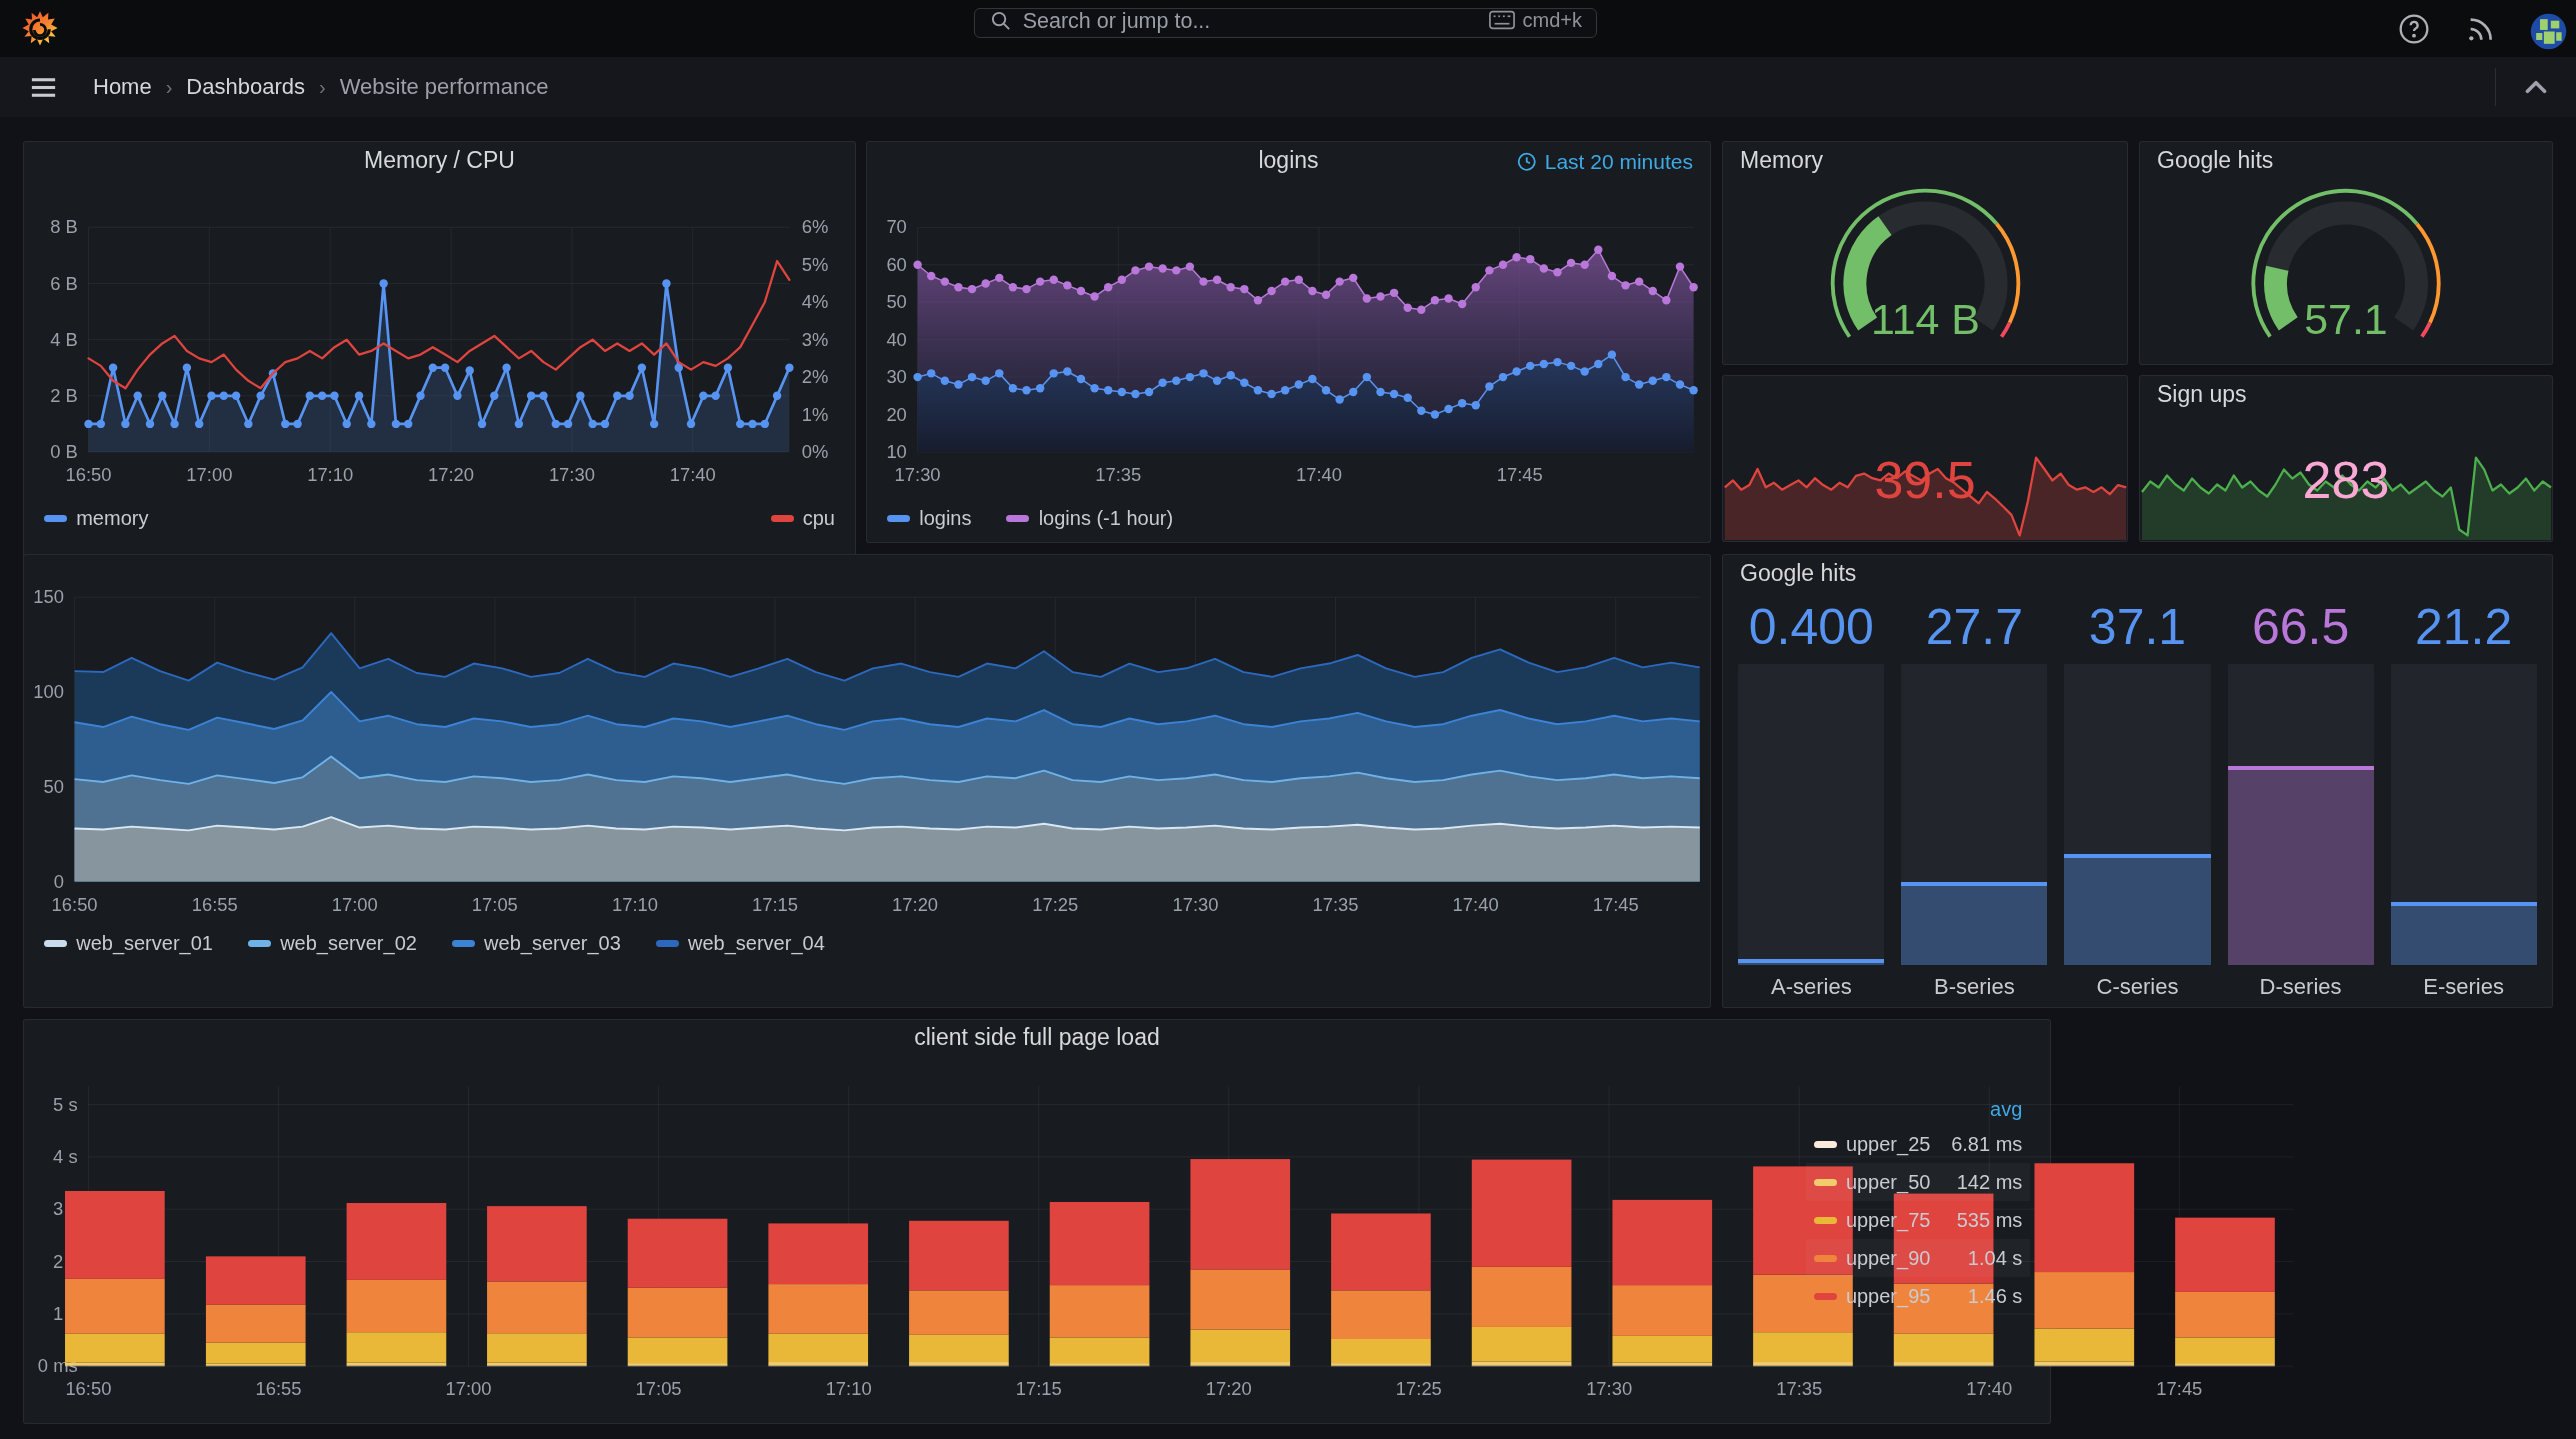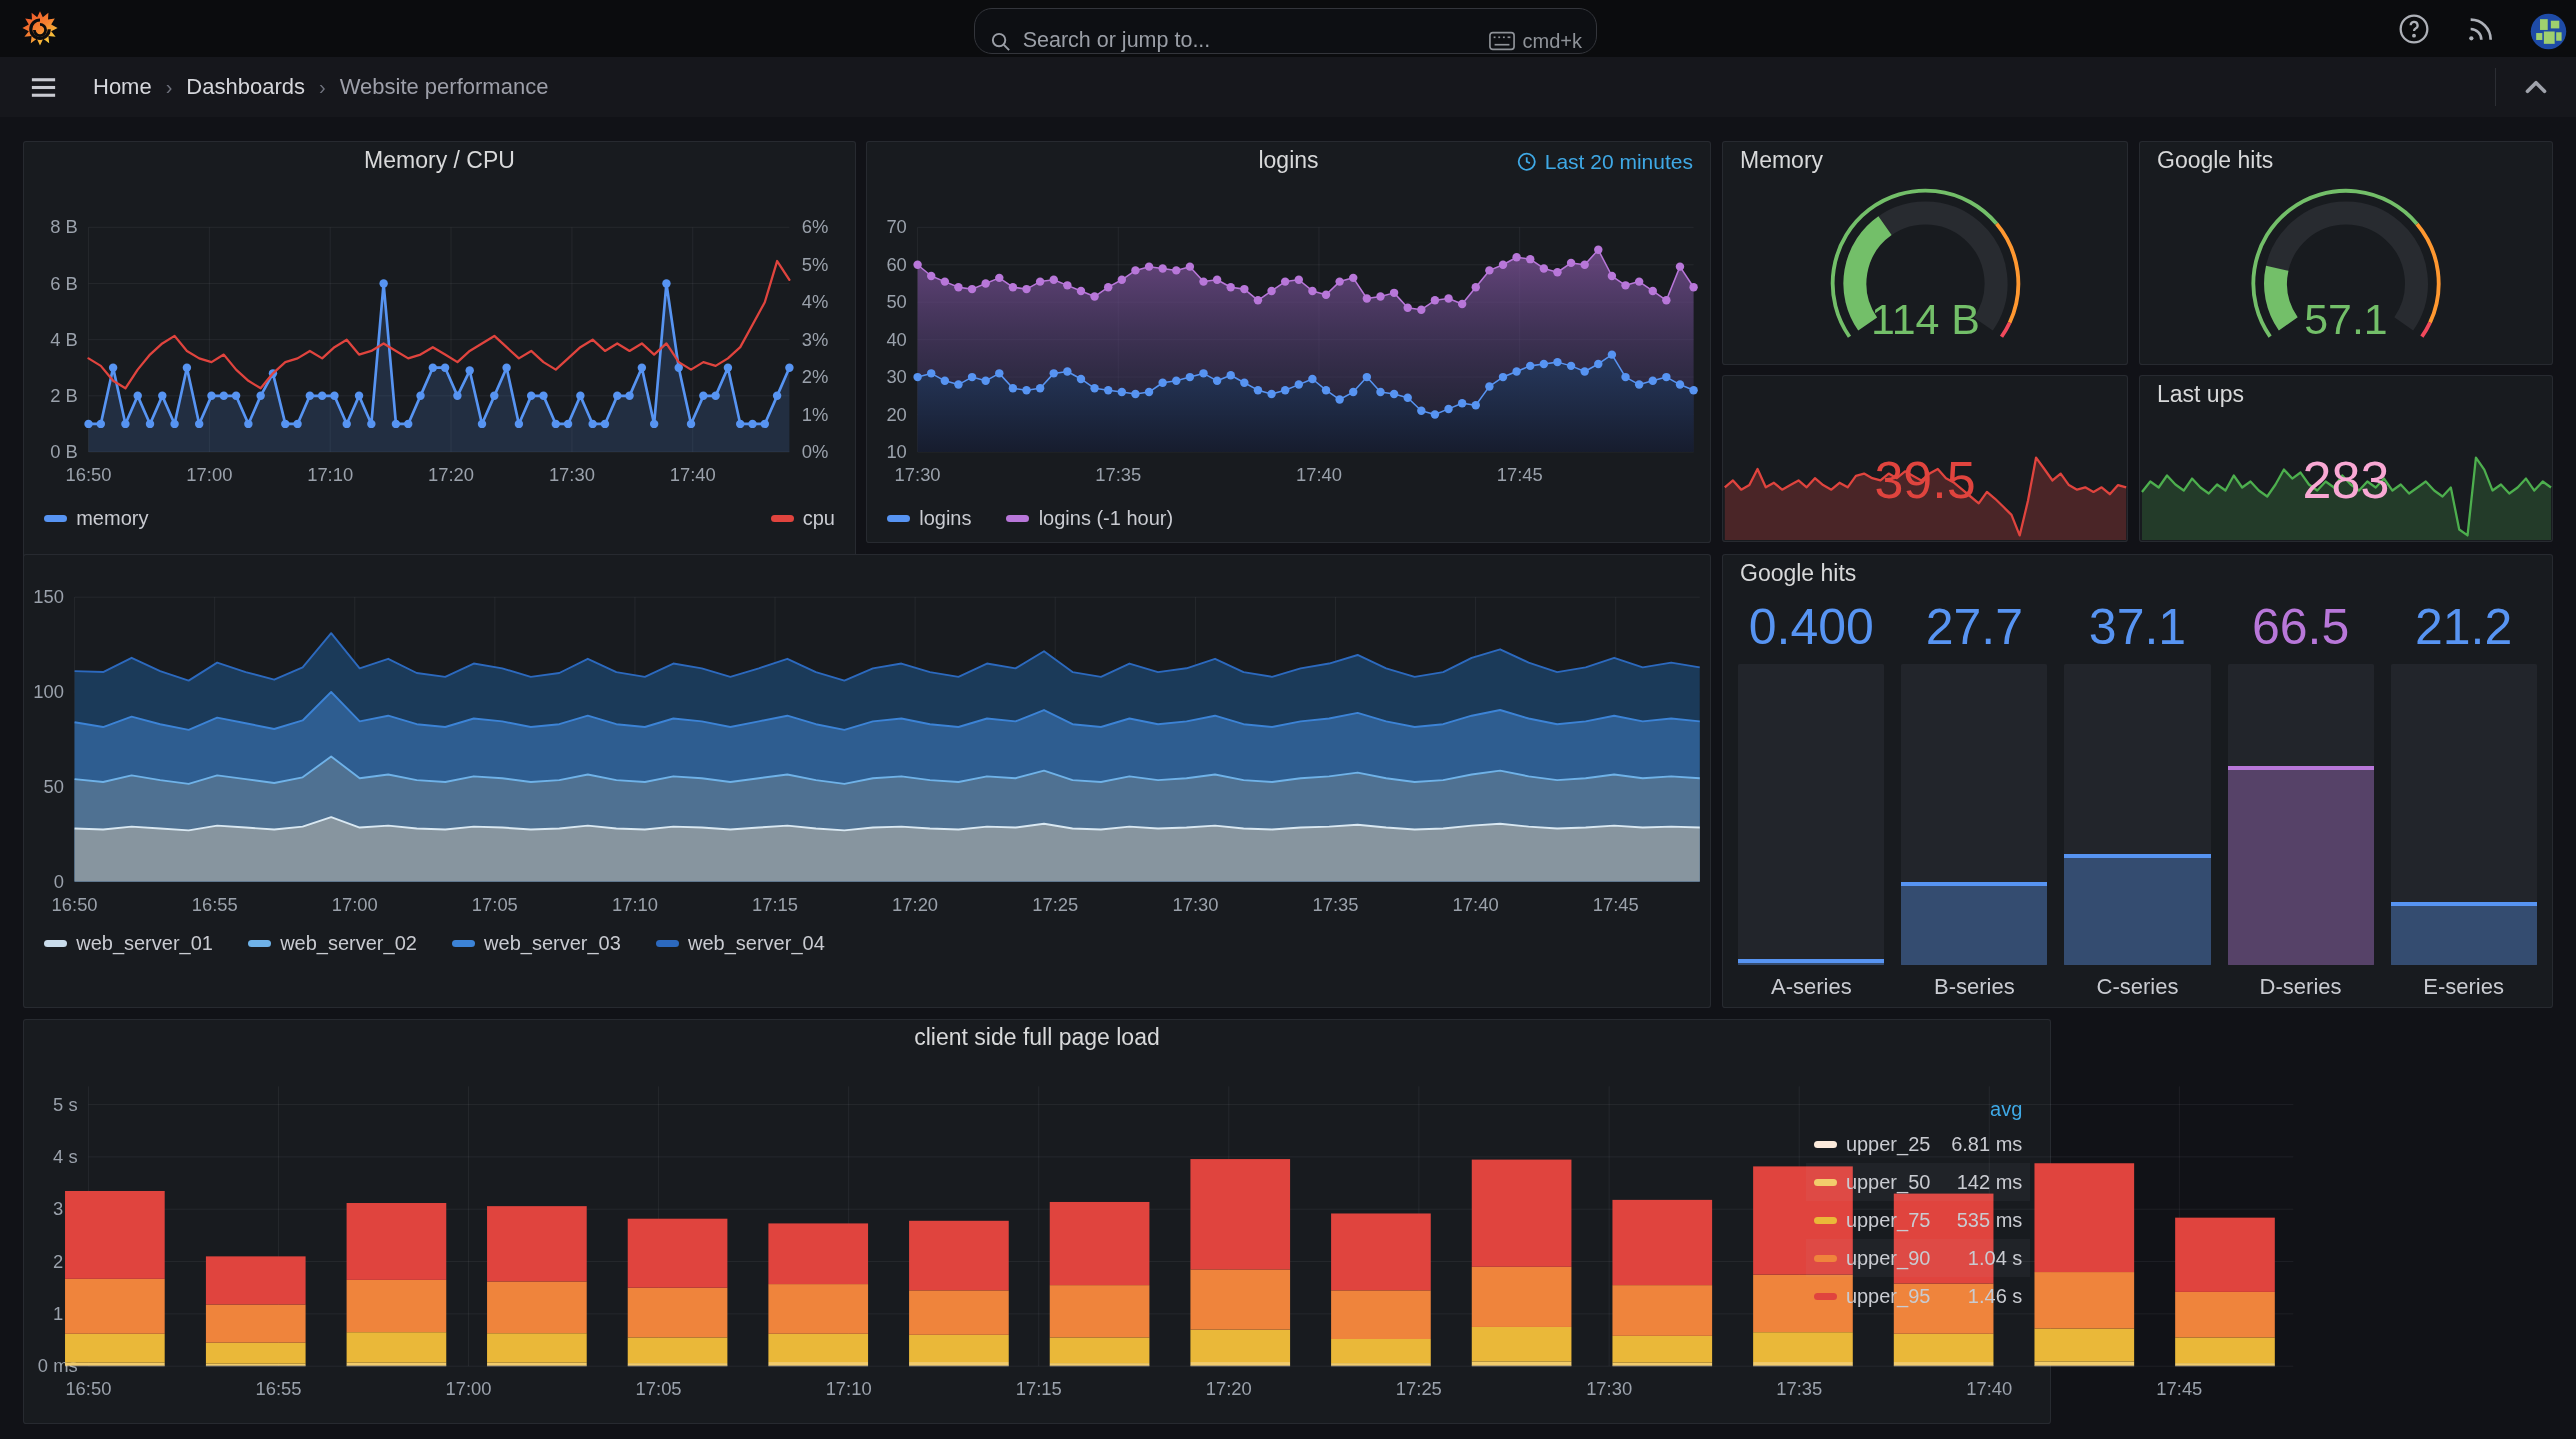--- a/index.html
+++ b/index.html
@@ -1,20 +1,20 @@
 <!DOCTYPE html>
 <html style="font-size:12.3px"><head>
 <meta charset="utf-8">
 <style>
   html,body{margin:0;padding:0;background:#111217;width:2576px;height:1440px;overflow:hidden;
     font-family:"Liberation Sans",sans-serif;color:#d8d9da;-webkit-font-smoothing:antialiased;}
   .topnav{position:absolute;left:0;top:0;width:2576px;height:57px;background:#0b0c0e;display:flex;align-items:center;}
   .logo{position:absolute;left:20px;top:8.4px;width:40px;height:40px;cursor:pointer;}
-  .searchbox{position:absolute;left:974px;top:7.7px;width:623px;height:46px;background:#0d0f13;
-    border:0.8px solid #33353b;border-radius:18px;display:flex;align-items:flex-end;box-sizing:border-box;padding:0 14px;cursor:text;}
+  .searchbox{position:absolute;left:974px;top:7.7px;width:623px;height:30px;background:#0d0f13;
+    border:0.8px solid #33353b;border-radius:6px;display:flex;align-items:flex-start;box-sizing:border-box;padding:0 14px;cursor:text;}
   .searchbox .ph{color:#9a9ea6;font-size:21.5px;margin-left:10.7px;flex:1;}
   .short{display:flex;align-items:center;color:#8e9298;font-size:20px;gap:7.7px;}
   .navicons{position:absolute;right:14px;top:0;height:57px;display:flex;align-items:center;gap:34px;}
   .nicon{width:32px;height:32px;color:#aeb1b8;cursor:pointer;}
   .crumbbar{position:absolute;left:0;top:57px;width:2576px;height:60px;background:#16171c;display:flex;align-items:center;}
   .burger{margin-left:28px;width:31px;height:31px;color:#c9cad1;cursor:pointer;}
   .crumbs{display:flex;align-items:center;margin-left:34px;font-size:22px;gap:14px;}
   .crumb{color:#d5d6db;cursor:pointer;}
   .crumb.current{color:#9d9fa9;}
   .csep{color:#70737e;font-size:20px;}
@@ -445,21 +445,21 @@
 
   <div class="panel" style="left:1722px;top:258px;width:406px;height:167px">
     <div class="statval" style="top: 78px; color: rgb(224, 68, 62);">39.5</div>
     <svg class="spark" width="403" height="87" viewBox="0 0 526 114">
         <path d="M0.0 45.0 L10.7 36.0 L21.5 48.0 L32.2 42.0 L42.9 21.0 L53.7 45.0 L64.4 39.0 L75.1 48.0 L85.9 42.0 L96.6 36.0 L107.3 45.0 L118.1 33.0 L128.8 42.0 L139.6 48.0 L150.3 39.0 L161.0 45.0 L171.8 30.0 L182.5 27.0 L193.2 33.0 L204.0 36.0 L214.7 27.0 L225.4 33.0 L236.2 24.0 L246.9 30.0 L257.6 36.0 L268.4 27.0 L279.1 21.0 L289.8 33.0 L300.6 39.0 L311.3 48.0 L322.0 57.0 L332.8 66.0 L343.5 51.0 L354.2 60.0 L365.0 70.5 L375.7 81.0 L386.4 108.0 L397.2 63.0 L407.9 6.0 L418.7 21.0 L429.4 36.0 L440.1 27.0 L450.9 42.0 L461.6 48.0 L472.3 45.0 L483.1 51.0 L493.8 45.0 L504.5 54.0 L515.3 42.0 L526.0 45.0 L526 114 L0 114 Z" fill="rgba(224,68,62,0.25)"></path>
         <path d="M0.0 45.0 L10.7 36.0 L21.5 48.0 L32.2 42.0 L42.9 21.0 L53.7 45.0 L64.4 39.0 L75.1 48.0 L85.9 42.0 L96.6 36.0 L107.3 45.0 L118.1 33.0 L128.8 42.0 L139.6 48.0 L150.3 39.0 L161.0 45.0 L171.8 30.0 L182.5 27.0 L193.2 33.0 L204.0 36.0 L214.7 27.0 L225.4 33.0 L236.2 24.0 L246.9 30.0 L257.6 36.0 L268.4 27.0 L279.1 21.0 L289.8 33.0 L300.6 39.0 L311.3 48.0 L322.0 57.0 L332.8 66.0 L343.5 51.0 L354.2 60.0 L365.0 70.5 L375.7 81.0 L386.4 108.0 L397.2 63.0 L407.9 6.0 L418.7 21.0 L429.4 36.0 L440.1 27.0 L450.9 42.0 L461.6 48.0 L472.3 45.0 L483.1 51.0 L493.8 45.0 L504.5 54.0 L515.3 42.0 L526.0 45.0" fill="none" stroke="#E0443E" stroke-width="3" stroke-linejoin="round"></path>
       </svg>
   </div>
 
   <div class="panel" style="left:2139px;top:258px;width:414px;height:167px">
-    <div class="ptitle left">Last ups</div>
+    <div class="ptitle left">Sign ups</div>
     <div class="statval" style="top: 78px; color: #f9a8d4;">283</div>
     <svg class="spark" width="411" height="87" viewBox="0 0 536 114">
         <path d="M0.0 51.1 L10.9 37.4 L21.9 45.2 L32.8 29.5 L43.8 41.3 L54.7 49.2 L65.6 33.5 L76.6 45.2 L87.5 53.1 L98.4 41.3 L109.4 49.2 L120.3 29.5 L131.3 45.2 L142.2 37.4 L153.1 49.2 L164.1 57.0 L175.0 41.3 L186.0 21.7 L196.9 33.5 L207.8 25.6 L218.8 41.3 L229.7 49.2 L240.7 37.4 L251.6 45.2 L262.5 29.5 L273.5 41.3 L284.4 49.2 L295.3 37.4 L306.3 45.2 L317.2 33.5 L328.2 49.2 L339.1 41.3 L350.0 53.1 L361.0 45.2 L371.9 37.4 L382.9 49.2 L393.8 57.0 L404.7 45.2 L415.7 100.2 L426.6 108.0 L437.6 6.0 L448.5 21.7 L459.4 49.2 L470.4 41.3 L481.3 53.1 L492.2 45.2 L503.2 33.5 L514.1 49.2 L525.1 37.4 L536.0 45.2 L536 114 L0 114 Z" fill="rgba(77,175,78,0.22)"></path>
         <path d="M0.0 51.1 L10.9 37.4 L21.9 45.2 L32.8 29.5 L43.8 41.3 L54.7 49.2 L65.6 33.5 L76.6 45.2 L87.5 53.1 L98.4 41.3 L109.4 49.2 L120.3 29.5 L131.3 45.2 L142.2 37.4 L153.1 49.2 L164.1 57.0 L175.0 41.3 L186.0 21.7 L196.9 33.5 L207.8 25.6 L218.8 41.3 L229.7 49.2 L240.7 37.4 L251.6 45.2 L262.5 29.5 L273.5 41.3 L284.4 49.2 L295.3 37.4 L306.3 45.2 L317.2 33.5 L328.2 49.2 L339.1 41.3 L350.0 53.1 L361.0 45.2 L371.9 37.4 L382.9 49.2 L393.8 57.0 L404.7 45.2 L415.7 100.2 L426.6 108.0 L437.6 6.0 L448.5 21.7 L459.4 49.2 L470.4 41.3 L481.3 53.1 L492.2 45.2 L503.2 33.5 L514.1 49.2 L525.1 37.4 L536.0 45.2" fill="none" stroke="#4DAF4E" stroke-width="3" stroke-linejoin="round"></path>
       </svg>
   </div>
 
   <div class="panel" style="left:23px;top:437px;width:1688px;height:454px">
     <svg class="chart" width="1688" height="368" viewBox="0 0 2202 480">
         <line x1="66" x2="66" y1="55" y2="426" stroke="rgba(204,204,220,0.10)" stroke-width="1"></line>

